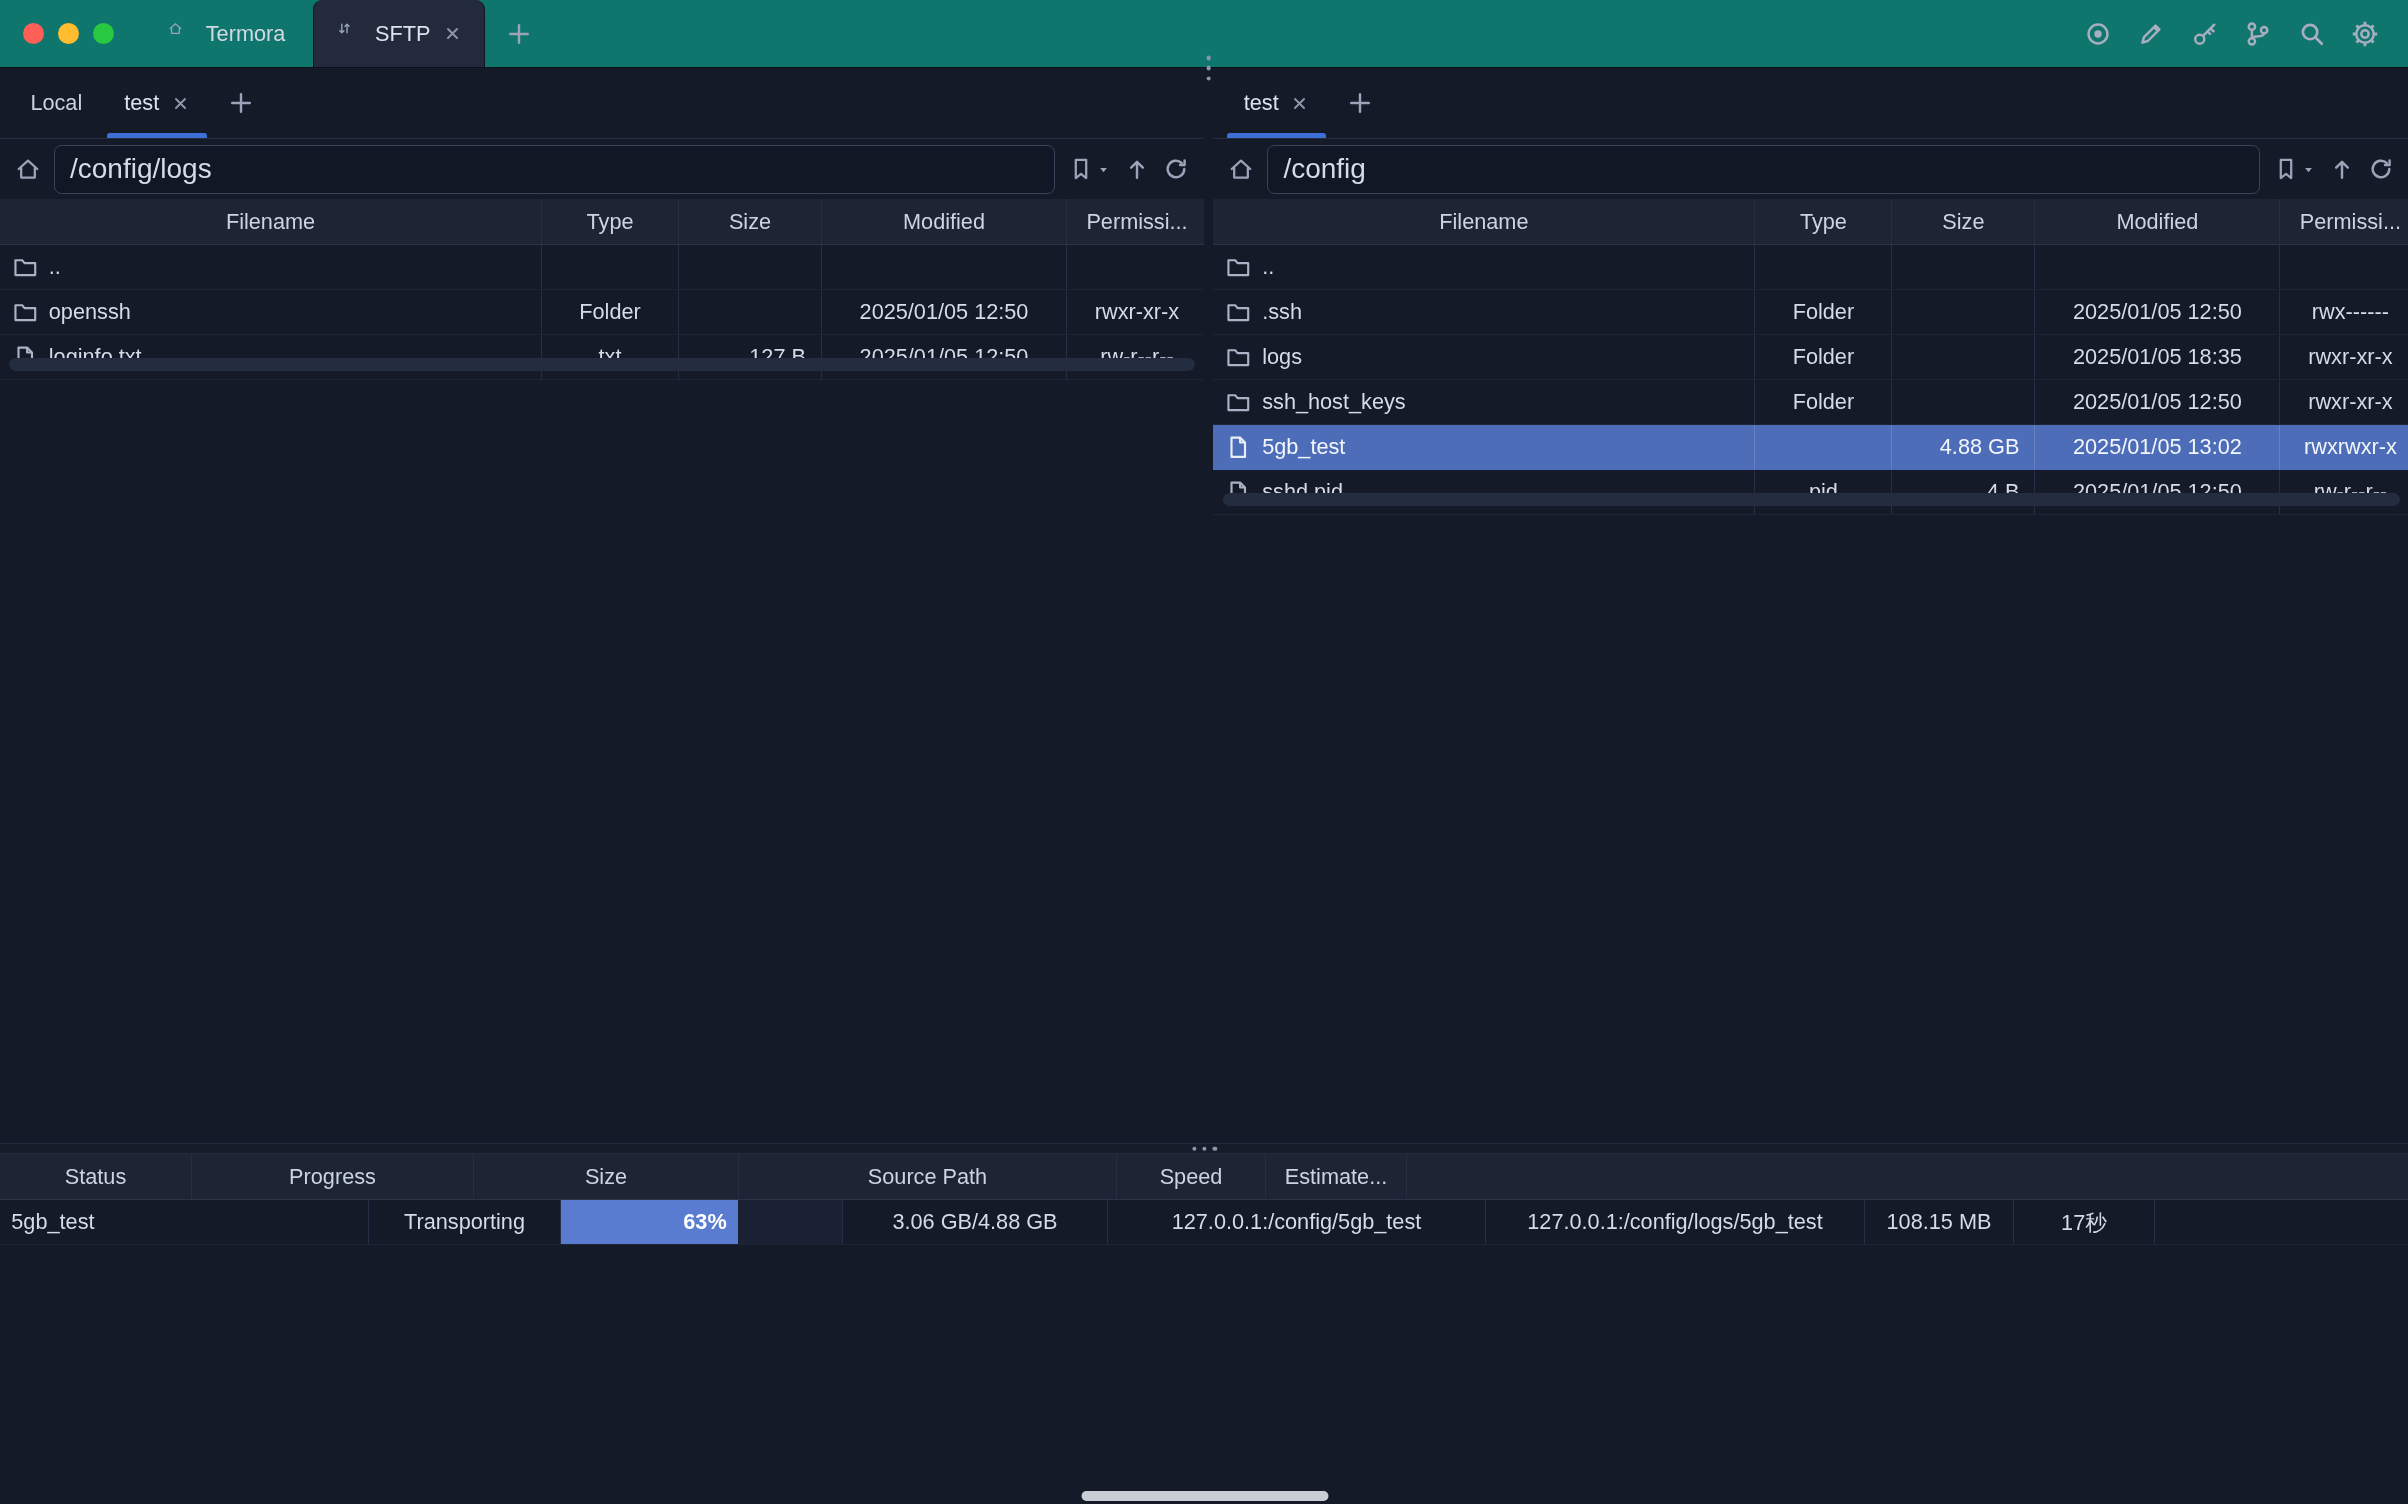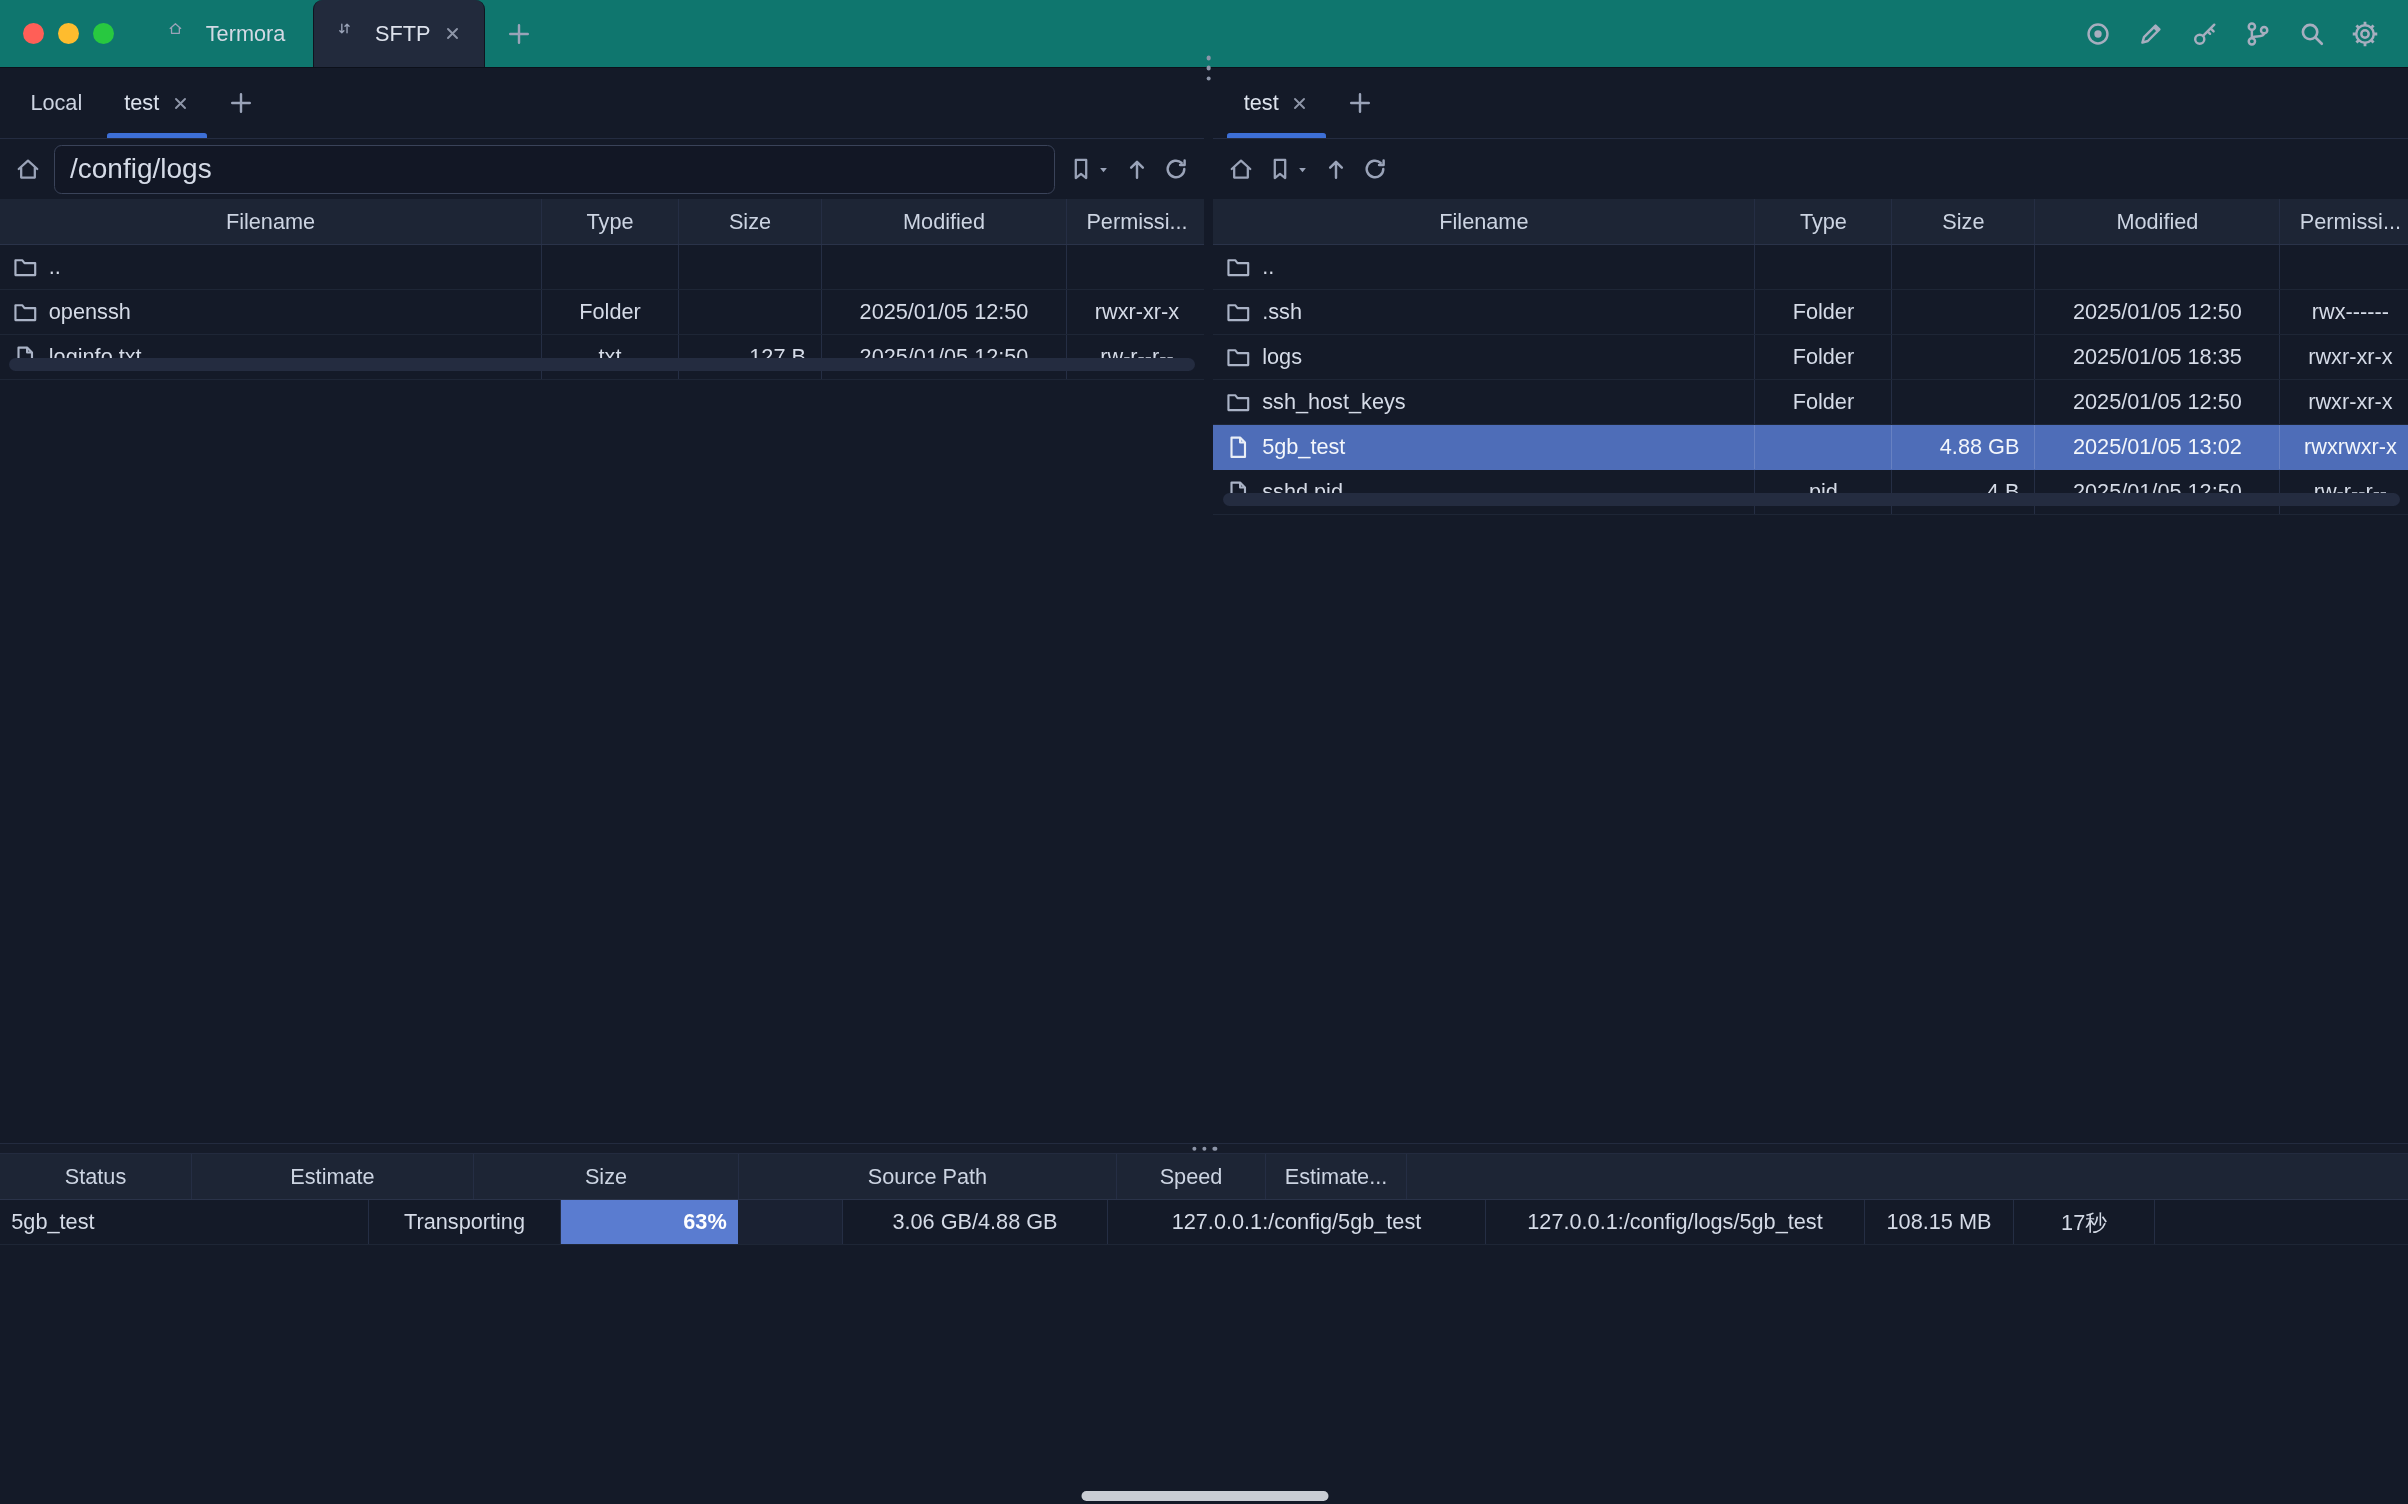--- a/index.html
+++ b/index.html
@@ -346,20 +346,21 @@
             <use href="#i-plus"></use>
           </svg>
       </div>
     </div>
     <div class="pathbar">
       <span class="icon ibtn">
           <svg class="ic" viewBox="0 0 16 16">
             <use href="#i-home"></use>
           </svg>
         </span>
+      <input class="path-input" type="text" value="/config" style="">
       <span class="bm-group">
         <span class="icon ibtn">
             <svg class="ic" viewBox="0 0 16 16">
               <use href="#i-bookmark"></use>
             </svg>
           </span>
         <span class="icon ibtn">
             <svg class="ic-xs" width="15" height="15" viewBox="0 0 16 16">
               <use href="#i-caret"></use>
             </svg>
@@ -483,21 +484,21 @@
 <div class="hdivider">
   <div class="hdots">
     <span class="dot"></span>
       <span class="dot"></span>
       <span class="dot"></span>
   </div>
 </div>
 
 <div class="transfer-head">
   <div class="th tc1">Status</div>
-  <div class="th tc2">Estimate</div>
+  <div class="th tc2">Progress</div>
   <div class="th tc3">Size</div>
   <div class="th tc4">Source Path</div>
   <div class="th tc6">Speed</div>
   <div class="th tc7">Estimate...</div>
   <div class="th tcf"></div>
 </div>
 <div class="transfer-row">
   <div class="td tc0 cell-tname">5gb_test</div>
   <div class="td tc1">Transporting</div>
   <div class="td tc2 cell-progress">

